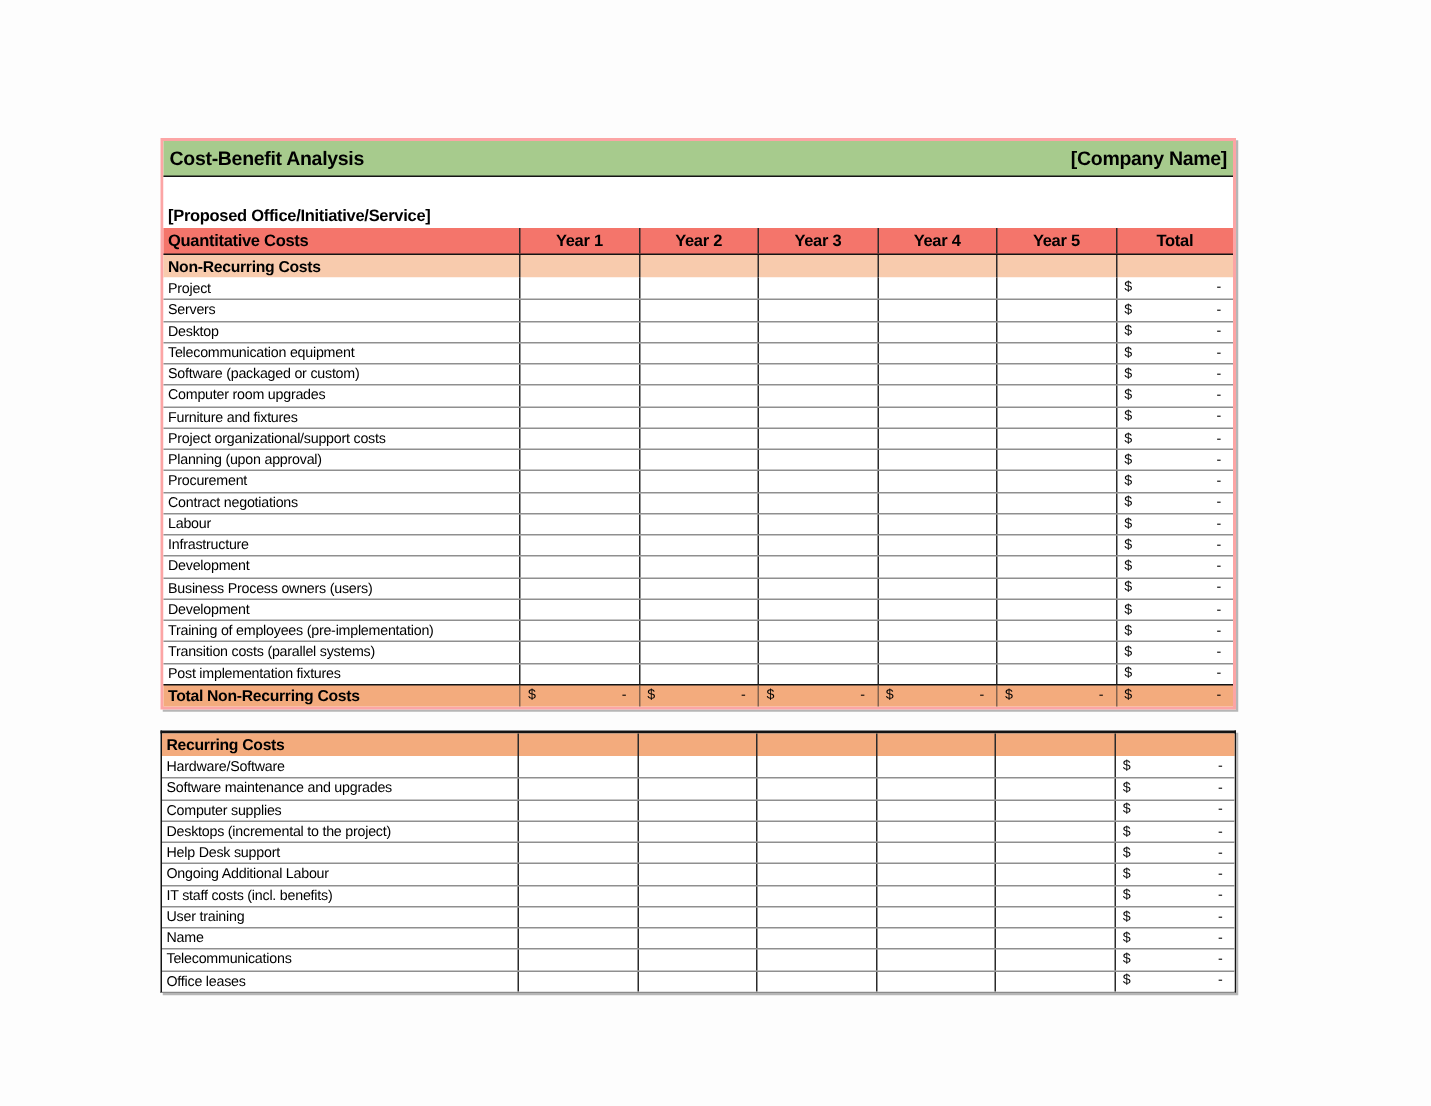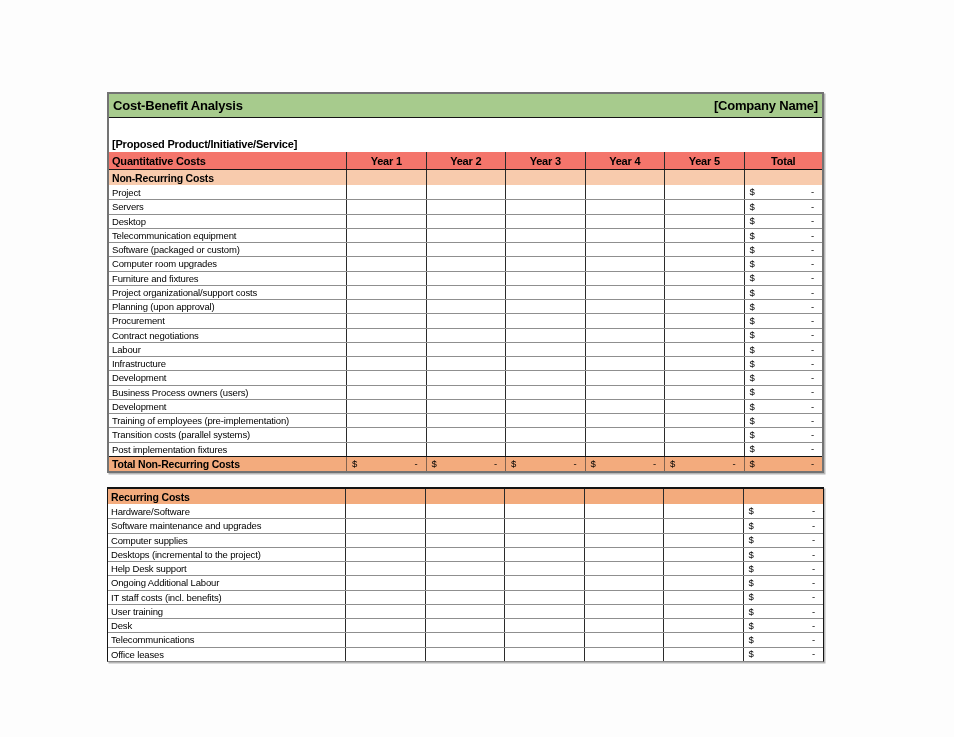--- a/index.html
+++ b/index.html
@@ -11,21 +11,21 @@
     -webkit-font-smoothing:antialiased;
   }
   .canvas{position:relative;width:954px;height:737px;overflow:hidden;}
 
   .block{
     position:absolute;left:107px;width:717px;
     background:#fff;
     box-sizing:border-box;
     box-shadow:1.5px 1.5px 0 rgba(0,0,0,0.28);
   }
-  .block1{top:92px;border:2px solid #737373;}
+  .block1{top:92px;border:2px solid #fca5a5;}
   .block2{top:487px;border:1px solid #141414;border-top-width:2px;border-bottom:1px solid #8a8a8a;}
 
   .row{
     display:grid;
     grid-template-columns:237px 79.5px 79.5px 79.5px 79.5px 79.5px 1fr;
     box-sizing:border-box;
     align-items:center;
   }
   .cell{
     height:100%;
@@ -102,21 +102,21 @@
 <div class="canvas">
 
   <div class="block block1">
 
     <div class="title-row">
       <span class="ttl">Cost-Benefit Analysis</span>
       <span class="ttl">[Company Name]</span>
     </div>
 
     <div class="subtitle-row">
-      <span>[Proposed Product/Initiative/Service]</span>
+      <span>[Proposed Office/Initiative/Service]</span>
     </div>
 
     <div class="row header-row" id="year-header-row">
       <div class="cell label">Quantitative Costs</div>
     <div class="cell">Year 1</div>
         <div class="cell">Year 2</div>
         <div class="cell">Year 3</div>
         <div class="cell">Year 4</div>
         <div class="cell">Year 5</div>
         <div class="cell">Total</div>
@@ -493,21 +493,21 @@
           <div class="cell"></div>
           <div class="cell"></div>
           <div class="cell"></div>
           <div class="cell"></div>
           <div class="cell money">
             <div class="cur" style="display: inline;">$</div>
             <div class="dash" style="display: inline;">-</div>
           </div>
         </div>
         <div class="row data-row">
-          <div class="cell label">Desk</div>
+          <div class="cell label">Name</div>
           <div class="cell"></div>
           <div class="cell"></div>
           <div class="cell"></div>
           <div class="cell"></div>
           <div class="cell"></div>
           <div class="cell money">
             <div class="cur" style="display: inline;">$</div>
             <div class="dash" style="display: inline;">-</div>
           </div>
         </div>

